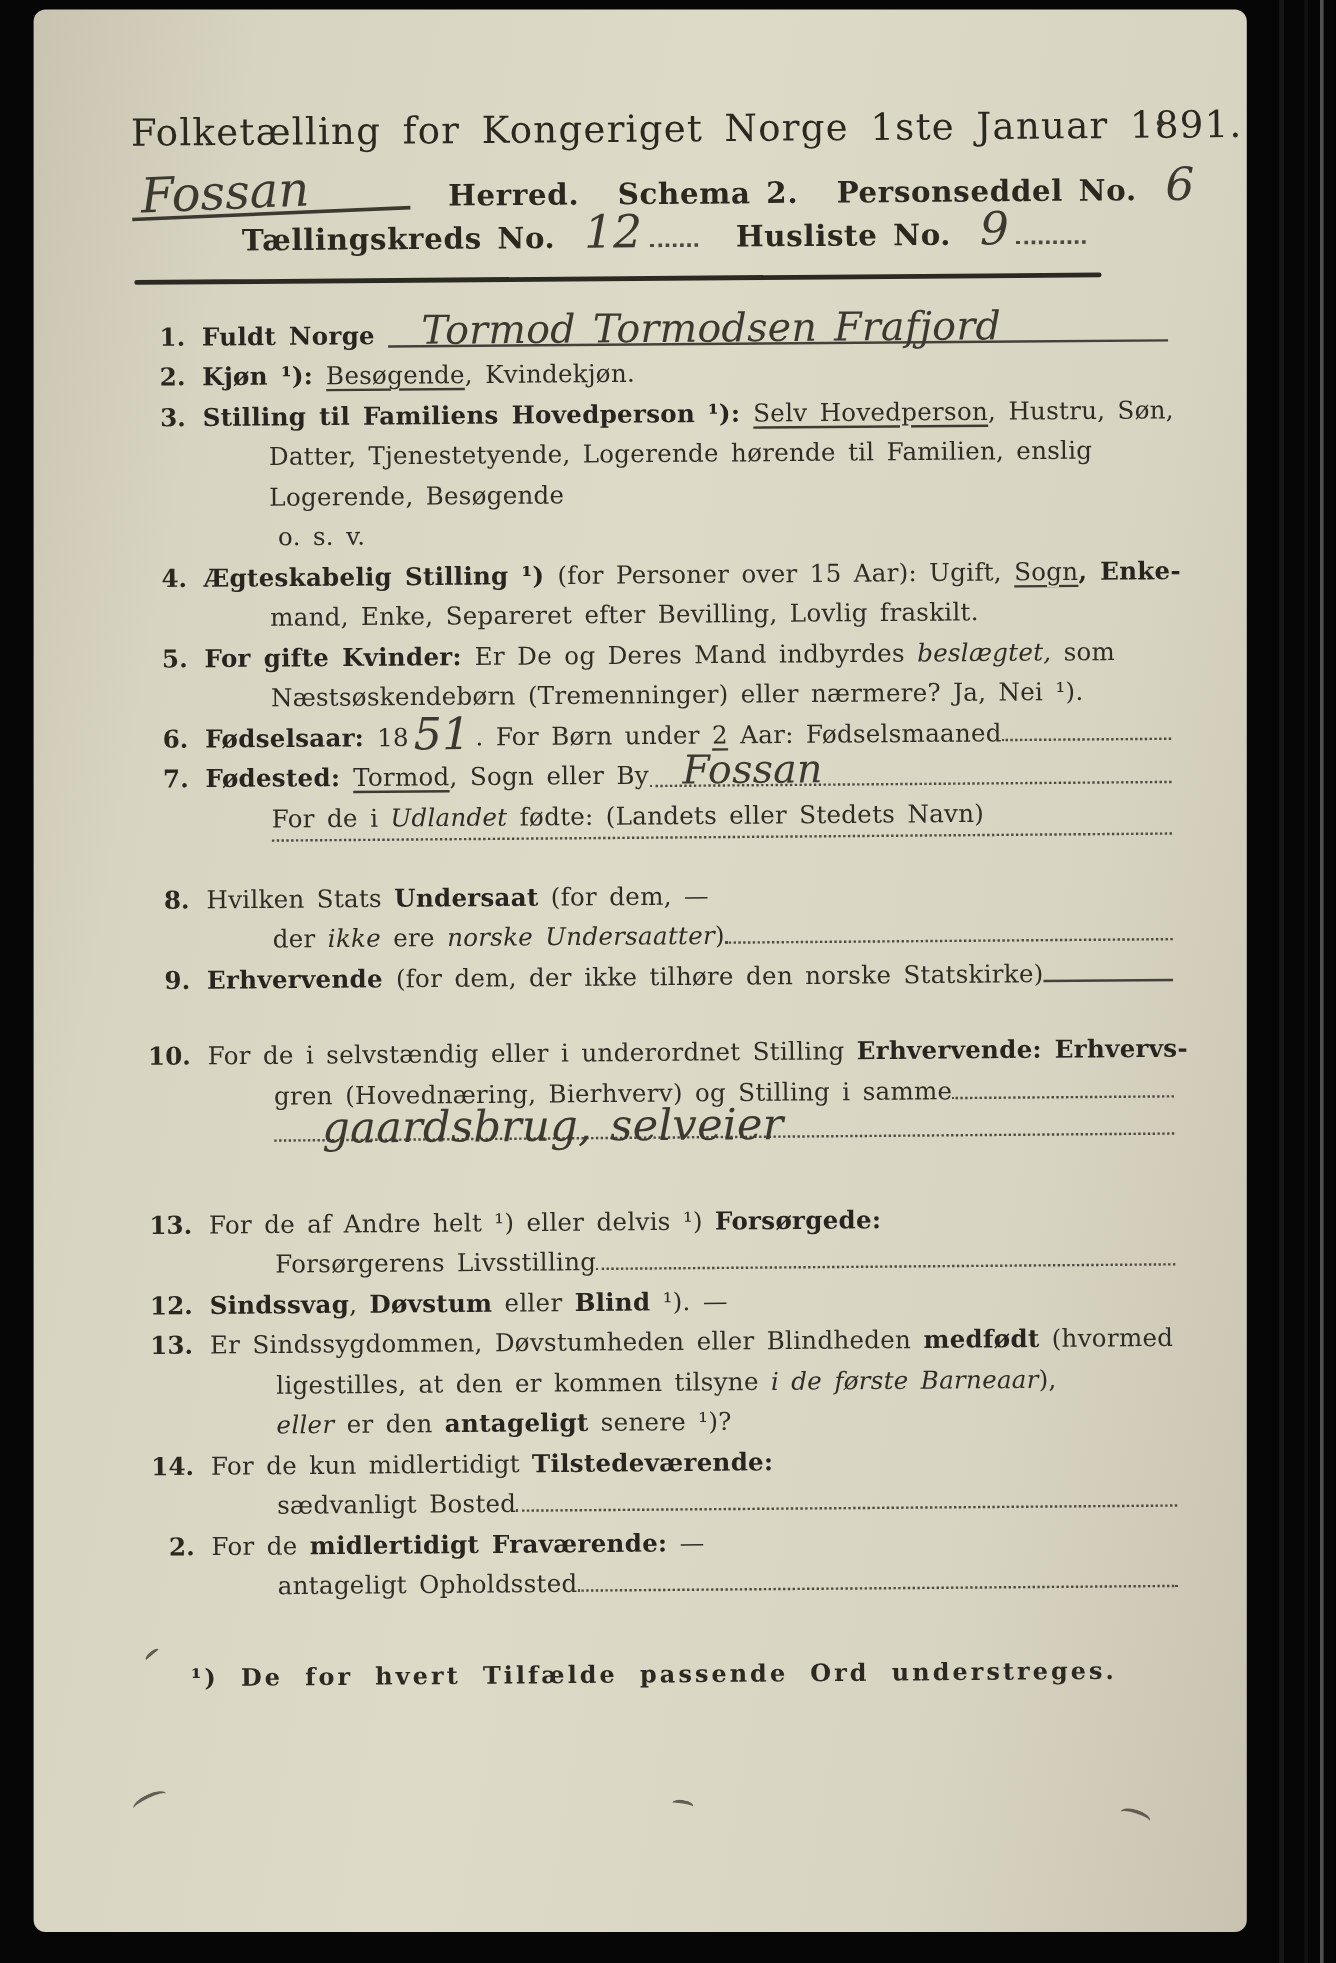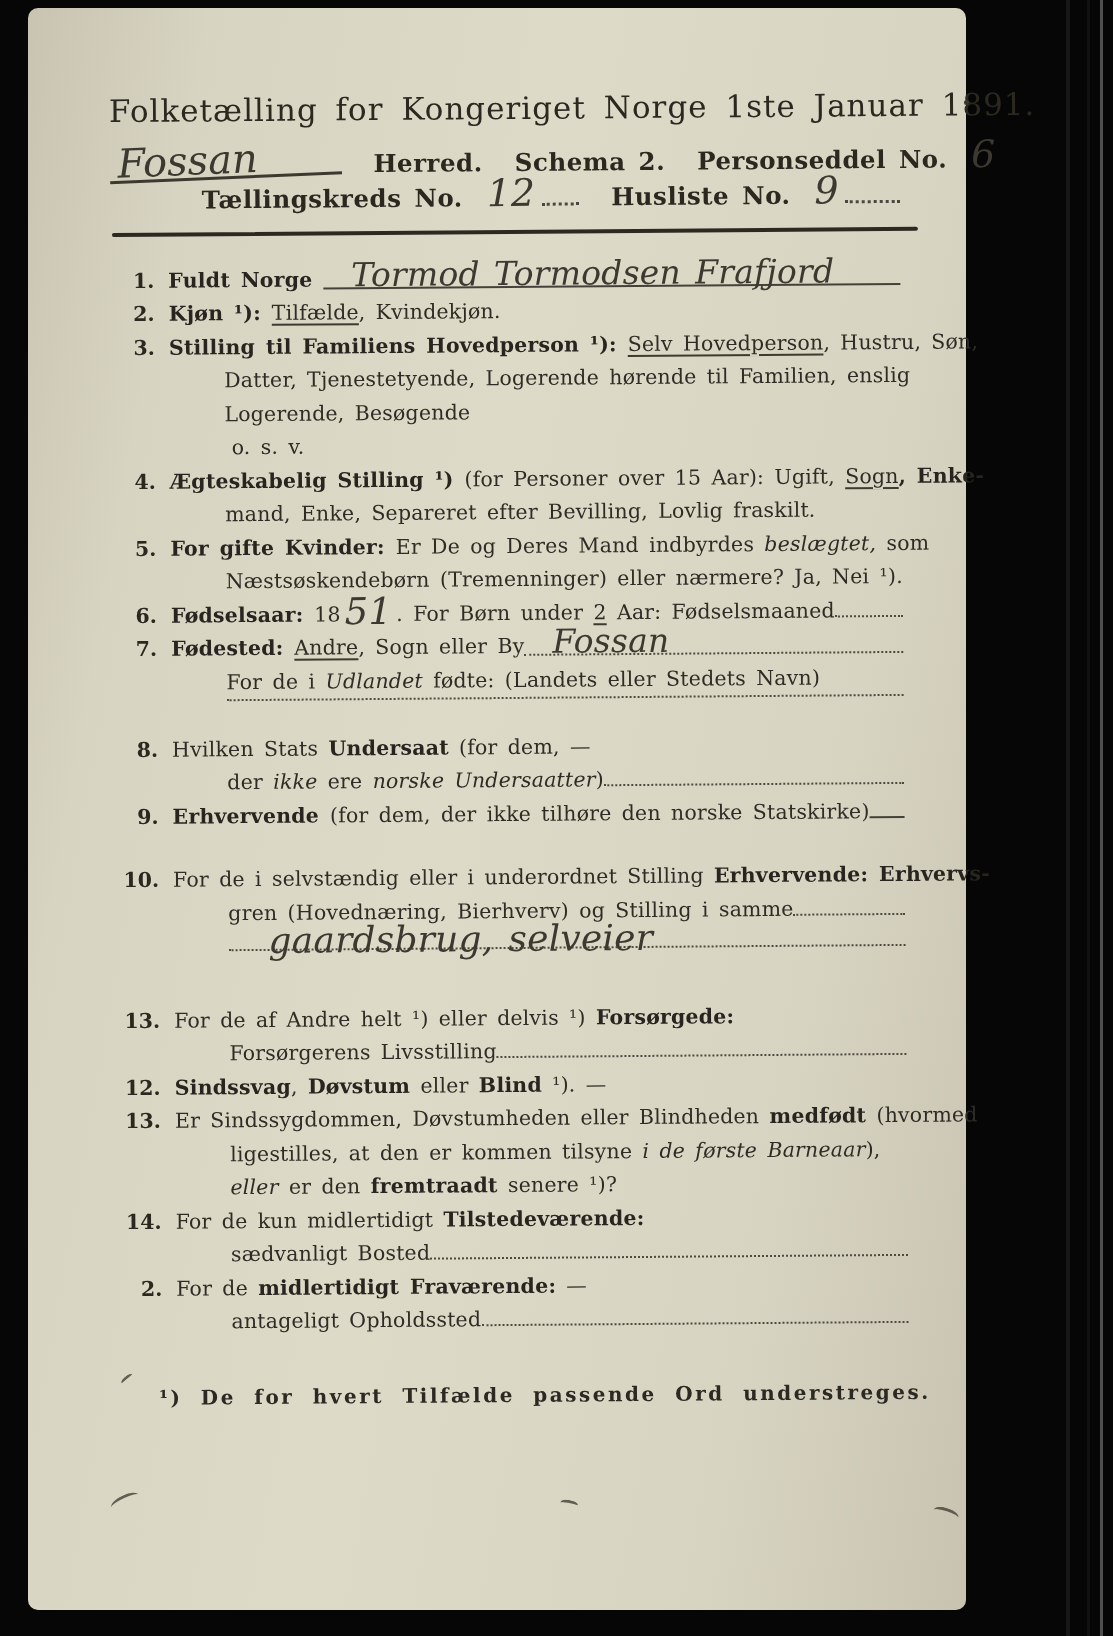--- a/index.html
+++ b/index.html
@@ -7,21 +7,21 @@
   html, body { margin: 0; padding: 0; }
   body {
     width: 1113px; height: 1636px;
     background: #060606;
     position: relative;
     overflow: hidden;
     font-family: "DejaVu Serif", "Liberation Serif", serif;
   }
   .paper {
     position: absolute; left: 28px; top: 8px;
-    width: 938px; height: 1602px;
+    width: 1011px; height: 1602px;
     background: linear-gradient(100deg, #c8c4b1 0%, #d8d4c2 15%, #dedac8 45%, #d8d4c2 78%, #c7c3b0 100%);
     border-radius: 10px;
     padding: 70px 62px 0 86px;
     color: #2f2c26;
   }
   .content { transform: rotate(-0.45deg); }
 
   
   .title-row { text-align: center; margin-top: 12px; }
   .title {
@@ -125,21 +125,21 @@
               <span class="seg b">Fuldt Norge </span>
               <span class="seg hw fill line-solid">Tormod Tormodsen Frafjord</span>
             </div>
           </div>
         </div>
         <div class="item item-2">
           <span class="num">2.</span>
           <div class="item-body">
             <div class="fline ind-0">
               <span class="seg b">Kjøn ¹): </span>
-              <span class="seg u">Tilfælde</span>
+              <span class="seg u">Besøgende</span>
               <span class="seg r">, Kvindekjøn.</span>
             </div>
           </div>
         </div>
         <div class="item item-3">
           <span class="num">3.</span>
           <div class="item-body">
             <div class="fline ind-0">
               <span class="seg b">Stilling til Familiens Hovedperson ¹): </span>
               <span class="seg u">Selv Hovedperson</span>
@@ -196,21 +196,21 @@
               <span class="seg r"> Aar: Fødselsmaaned</span>
               <span class="seg fill line-dots"></span>
             </div>
           </div>
         </div>
         <div class="item item-7">
           <span class="num">7.</span>
           <div class="item-body">
             <div class="fline ind-0">
               <span class="seg b">Fødested: </span>
-              <span class="seg u">Andre</span>
+              <span class="seg u">Tormod</span>
               <span class="seg r">, Sogn eller By</span>
               <span class="seg hw fill line-dots">Fossan</span>
             </div>
             <div class="fline ind-1">
               <span class="seg r">For de i </span>
               <span class="seg i">Udlandet</span>
               <span class="seg r"> fødte: (Landets eller Stedets Navn)</span>
             </div>
             <div class="fline ind-1">
               <span class="seg fill line-dots"></span>
@@ -296,21 +296,21 @@
               <span class="seg r"> (hvormed</span>
             </div>
             <div class="fline ind-1">
               <span class="seg r">ligestilles, at den er kommen tilsyne </span>
               <span class="seg i">i de første Barneaar</span>
               <span class="seg r">),</span>
             </div>
             <div class="fline ind-1">
               <span class="seg i">eller</span>
               <span class="seg r"> er den </span>
-              <span class="seg b">fremtraadt</span>
+              <span class="seg b">antageligt</span>
               <span class="seg r"> senere ¹)?</span>
             </div>
           </div>
         </div>
         <div class="item item-14">
           <span class="num">14.</span>
           <div class="item-body">
             <div class="fline ind-0">
               <span class="seg r">For de kun midlertidigt </span>
               <span class="seg b">Tilstedeværende:</span>

